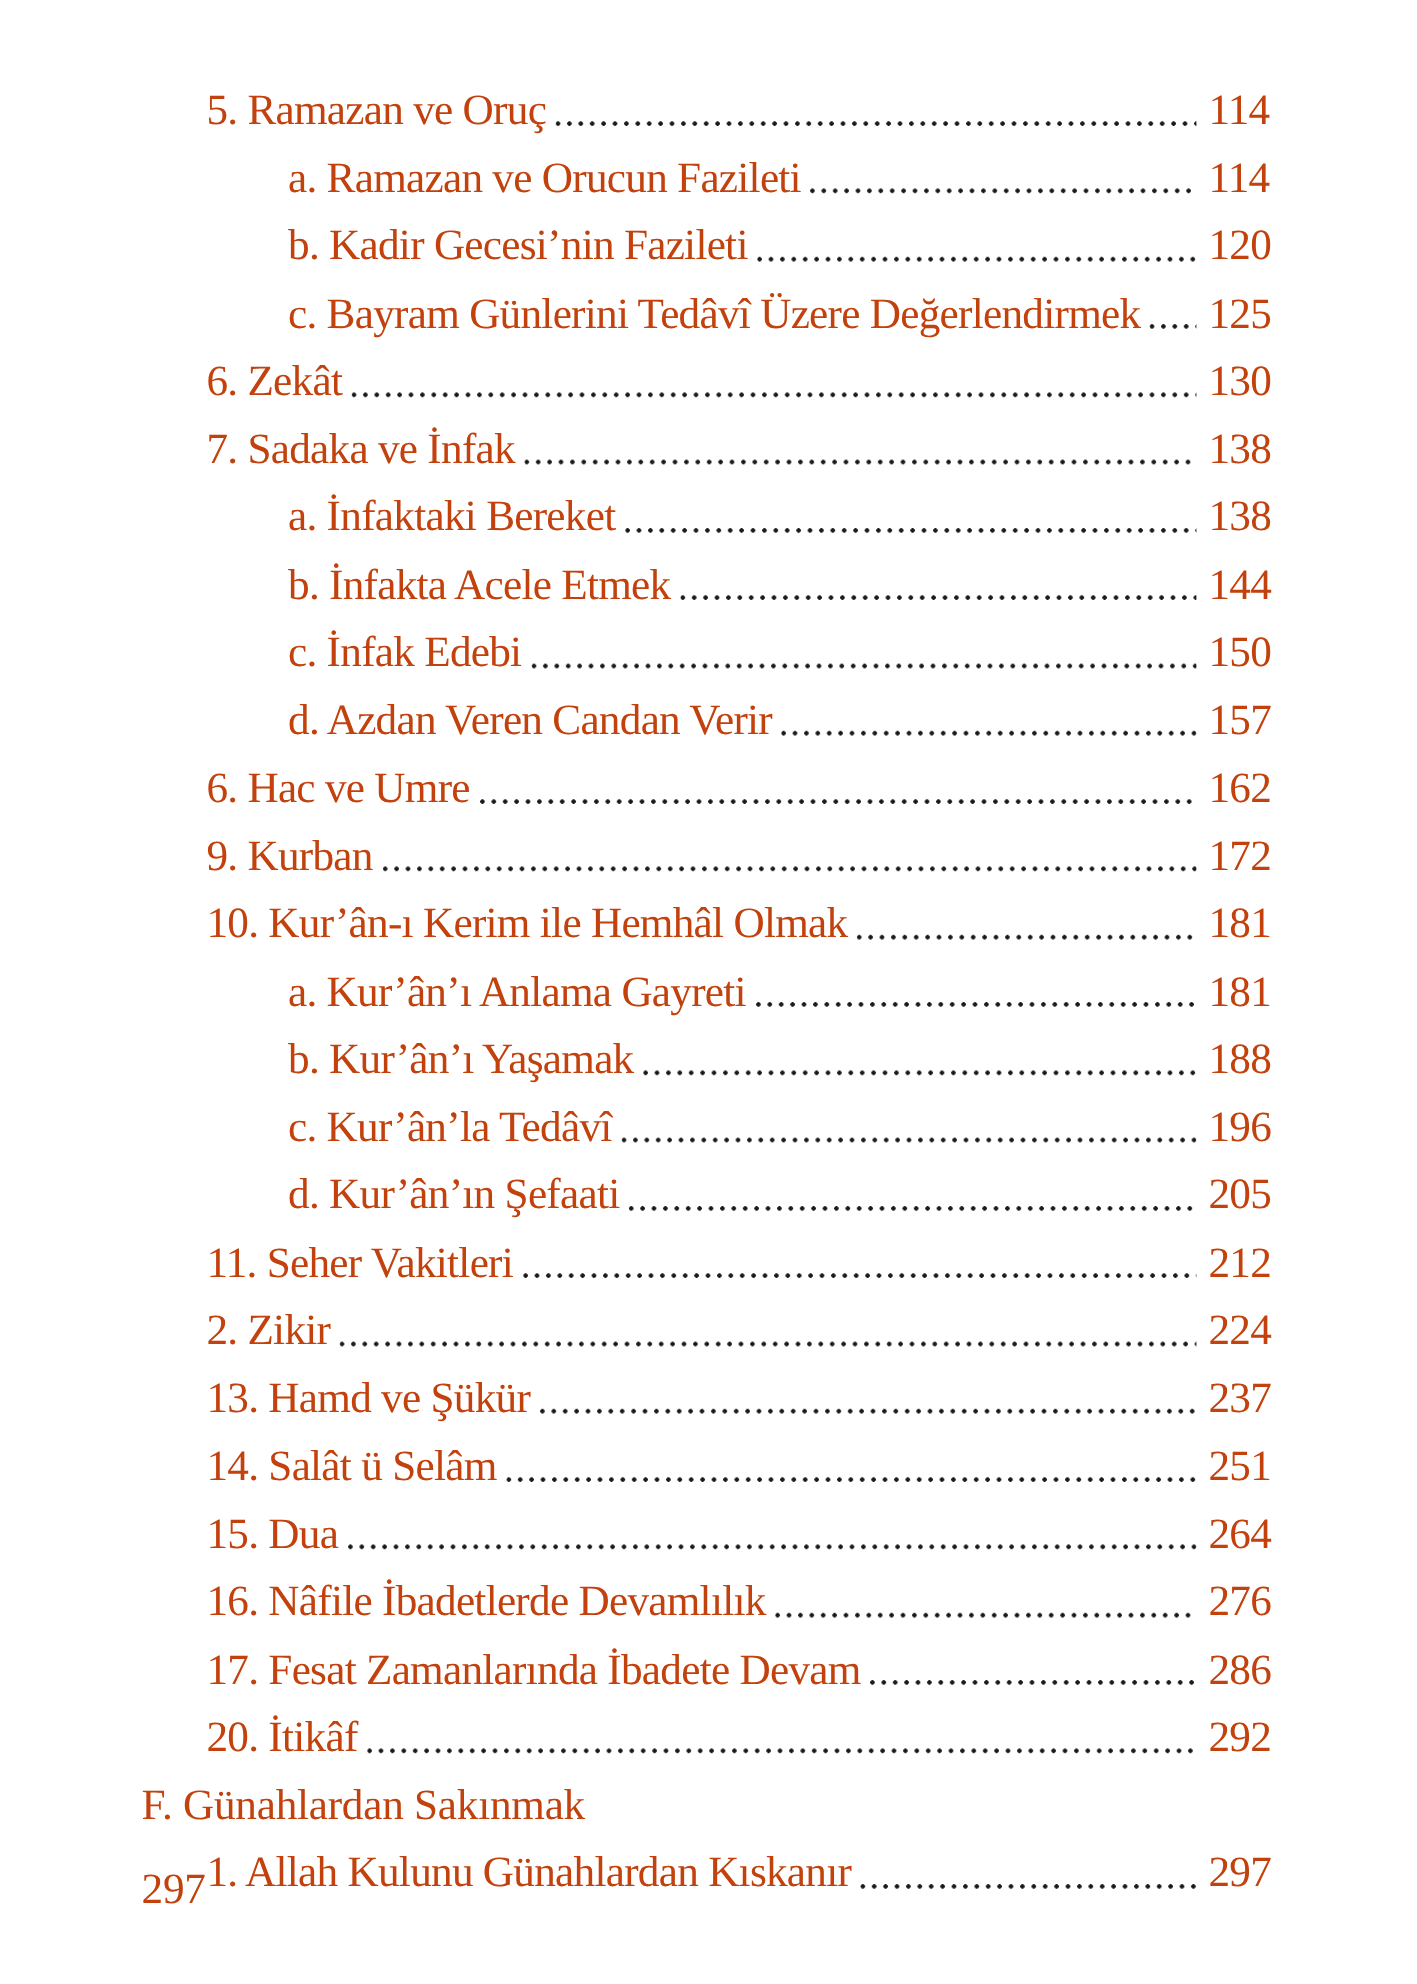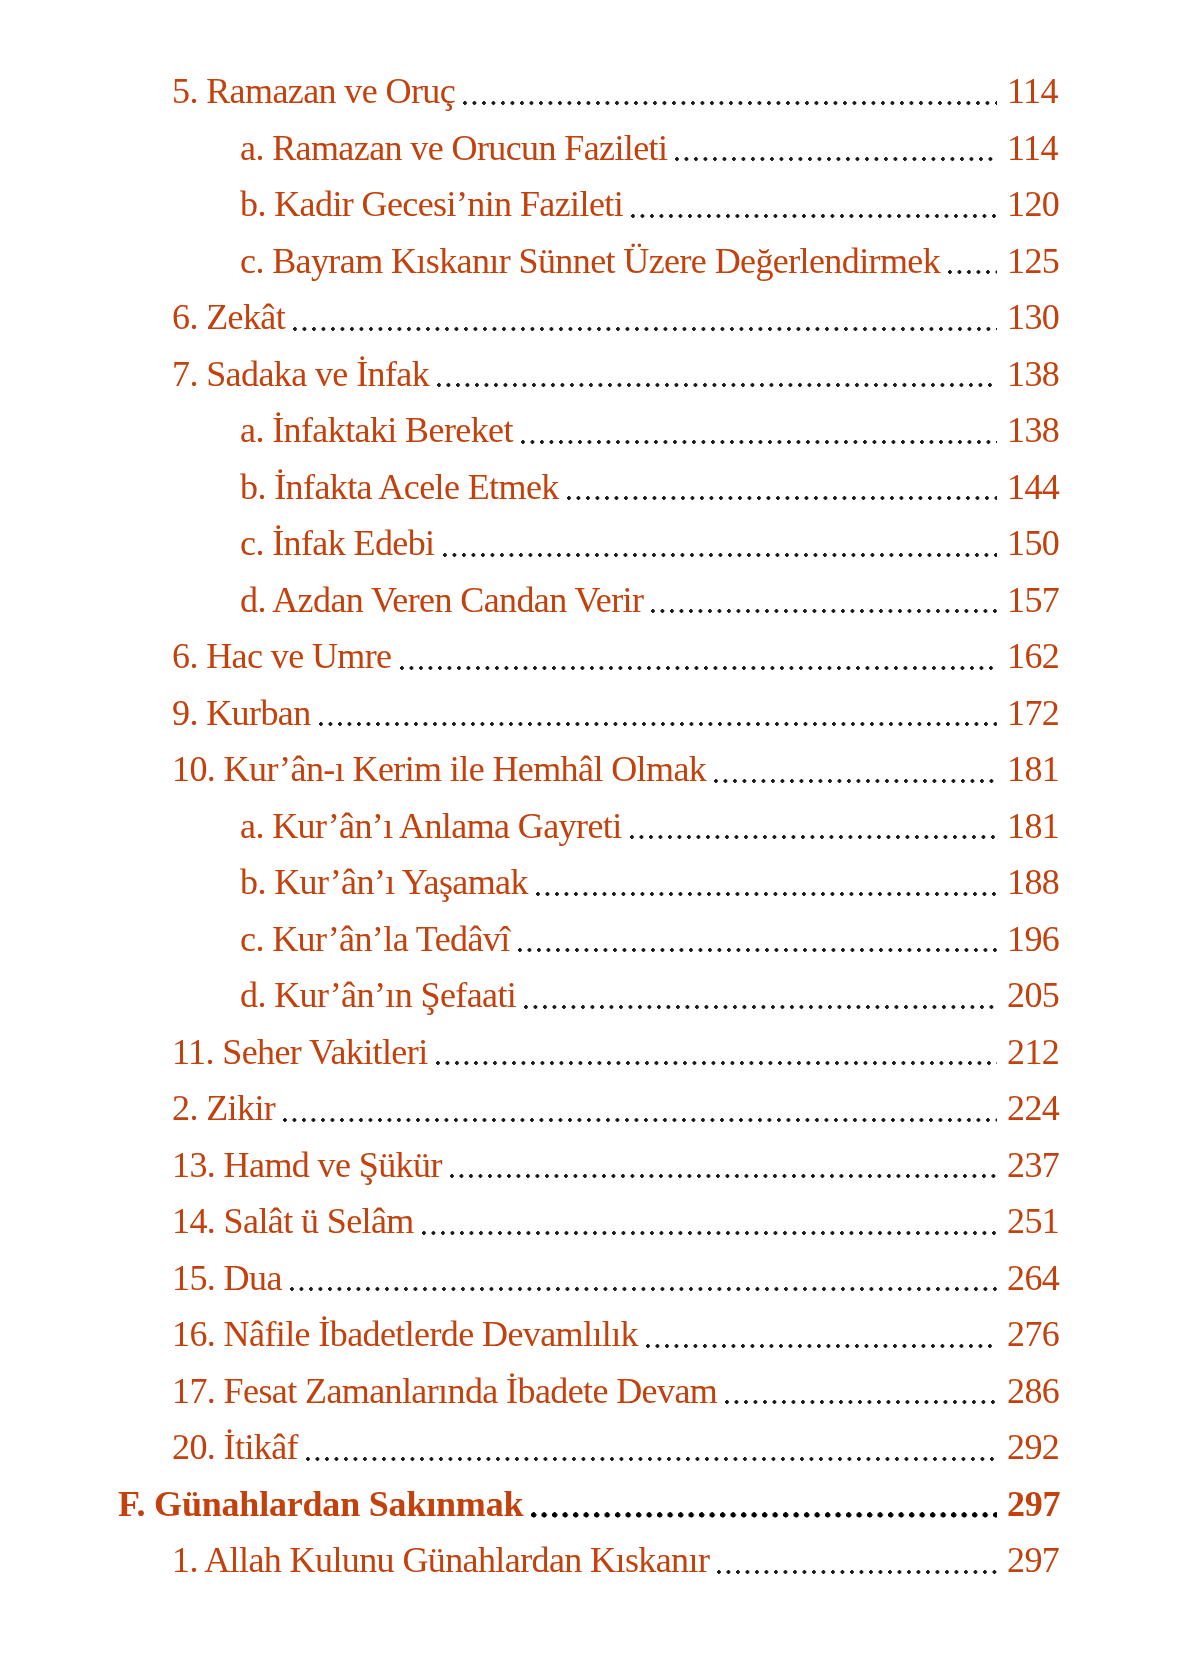--- a/index.html
+++ b/index.html
@@ -26,22 +26,23 @@
     align-items: baseline;
     height: 56.5px;
     line-height: 56.5px;
     font-size: 36px;
     letter-spacing: -0.6px;
     white-space: nowrap;
   }
   .row.l1 { padding-left: 54px; }
   .row.l2 { padding-left: 122px; }
   .row.bold {
-    font-weight: bold;
+    font-weight: normal;
     letter-spacing: -0.2px;
+    flex-direction: column;
   }
   .label {
     flex: 0 0 auto;
     white-space: nowrap;
   }
   .leader {
     flex: 1 1 10px;
     min-width: 10px;
     align-self: flex-end;
     height: 4px;
@@ -77,21 +78,21 @@
         <span class="label">a. Ramazan ve Orucun Fazileti</span>
         <span class="leader"></span>
         <span class="pagenum">114</span>
       </div>
       <div class="row l2">
         <span class="label">b. Kadir Gecesi’nin Fazileti</span>
         <span class="leader"></span>
         <span class="pagenum">120</span>
       </div>
       <div class="row l2">
-        <span class="label">c. Bayram Kıskanır Sünnet Üzere Değerlendirmek</span>
+        <span class="label">c. Bayram Günlerini Tedâvî Üzere Değerlendirmek</span>
         <span class="leader"></span>
         <span class="pagenum">125</span>
       </div>
       <div class="row l1">
         <span class="label">6. Zekât</span>
         <span class="leader"></span>
         <span class="pagenum">130</span>
       </div>
       <div class="row l1">
         <span class="label">7. Sadaka ve İnfak</span>

